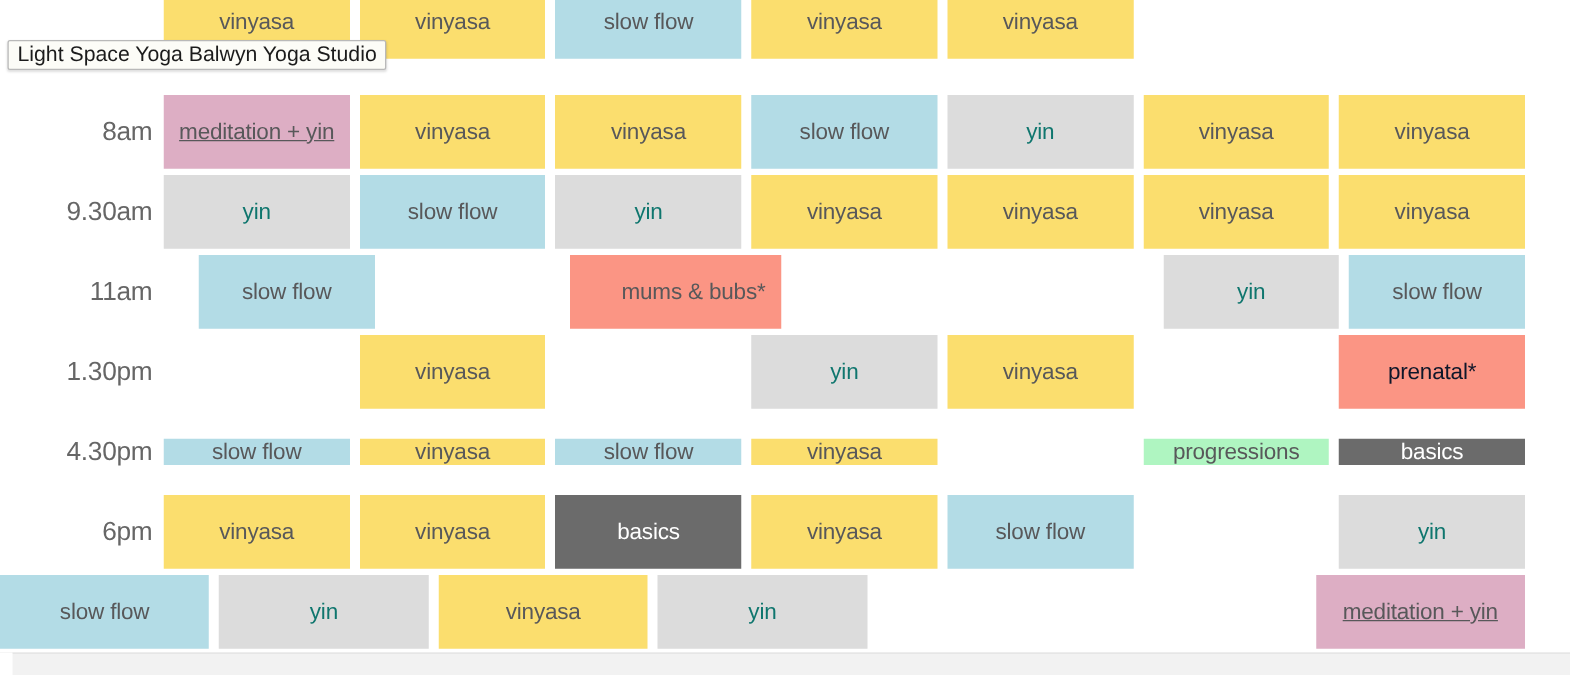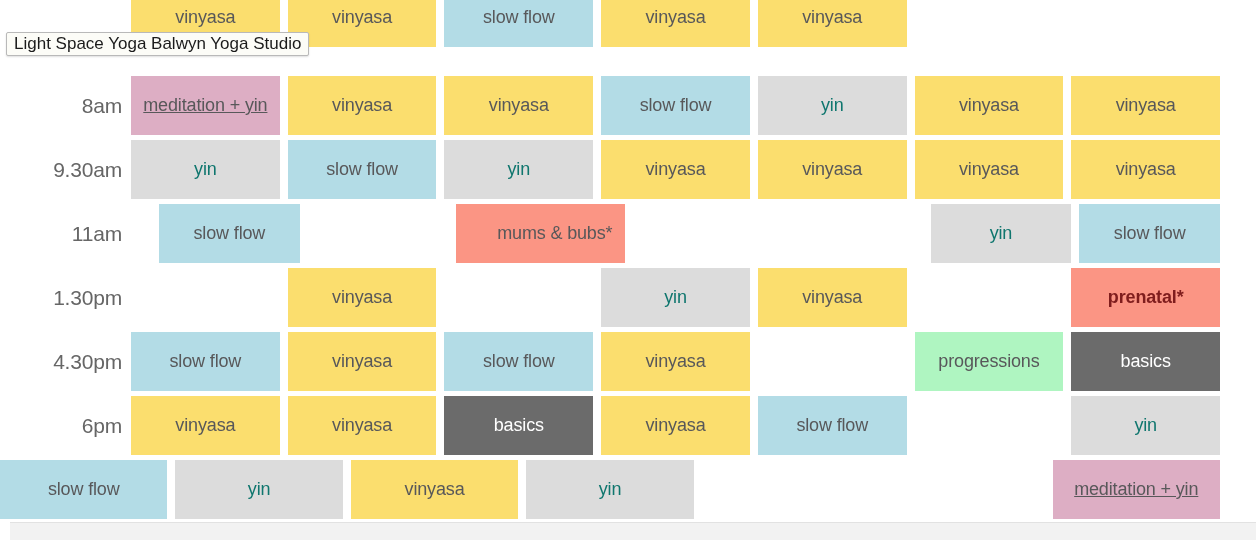--- a/index.html
+++ b/index.html
@@ -77,21 +77,21 @@
   .cell.empty {
     background: transparent;
   }
 
   
   .c-vinyasa      { background: #FBDE6E; color: #58585a; }
   .c-slowflow     { background: #B3DCE6; color: #58585a; }
   .c-yin          { background: #DCDCDC; color: #0f766e; }
   .c-meditation   { background: #DDAEC4; color: #58585a; text-decoration: underline; }
   .c-mums         { background: #FB9584; color: #58585a; padding-left: 28px; }
-  .c-prenatal     { background: #FB9584; color: #7f1d1d; font-weight: bold; }
+  .c-prenatal     { background: #FB9584; color: #0f172a; }
   .c-progressions { background: #AFF5C1; color: #58585a; }
   .c-basics       { background: #6B6B6B; color: #ffffff; }
 
   
   #tooltip {
     position: absolute;
     left: 6px;
     top: 32px;
     background: #fcfcf7;
     border: 1px solid #b9b9b9;
@@ -185,21 +185,21 @@
         <div class="cells">
           <div class="cell empty"></div>
           <div class="cell c-vinyasa">vinyasa</div>
           <div class="cell empty"></div>
           <div class="cell c-yin">yin</div>
           <div class="cell c-vinyasa">vinyasa</div>
           <div class="cell empty"></div>
           <div class="cell c-prenatal">prenatal*</div>
         </div>
       </div>
-      <div class="tt-row" style="top: 332px;">
+      <div class="tt-row" style="top: 332px; align-items: center;">
         <div class="time-label">4.30pm</div>
         <div class="cells">
           <div class="cell c-slowflow">slow flow</div>
           <div class="cell c-vinyasa">vinyasa</div>
           <div class="cell c-slowflow">slow flow</div>
           <div class="cell c-vinyasa">vinyasa</div>
           <div class="cell empty"></div>
           <div class="cell c-progressions">progressions</div>
           <div class="cell c-basics">basics</div>
         </div>

